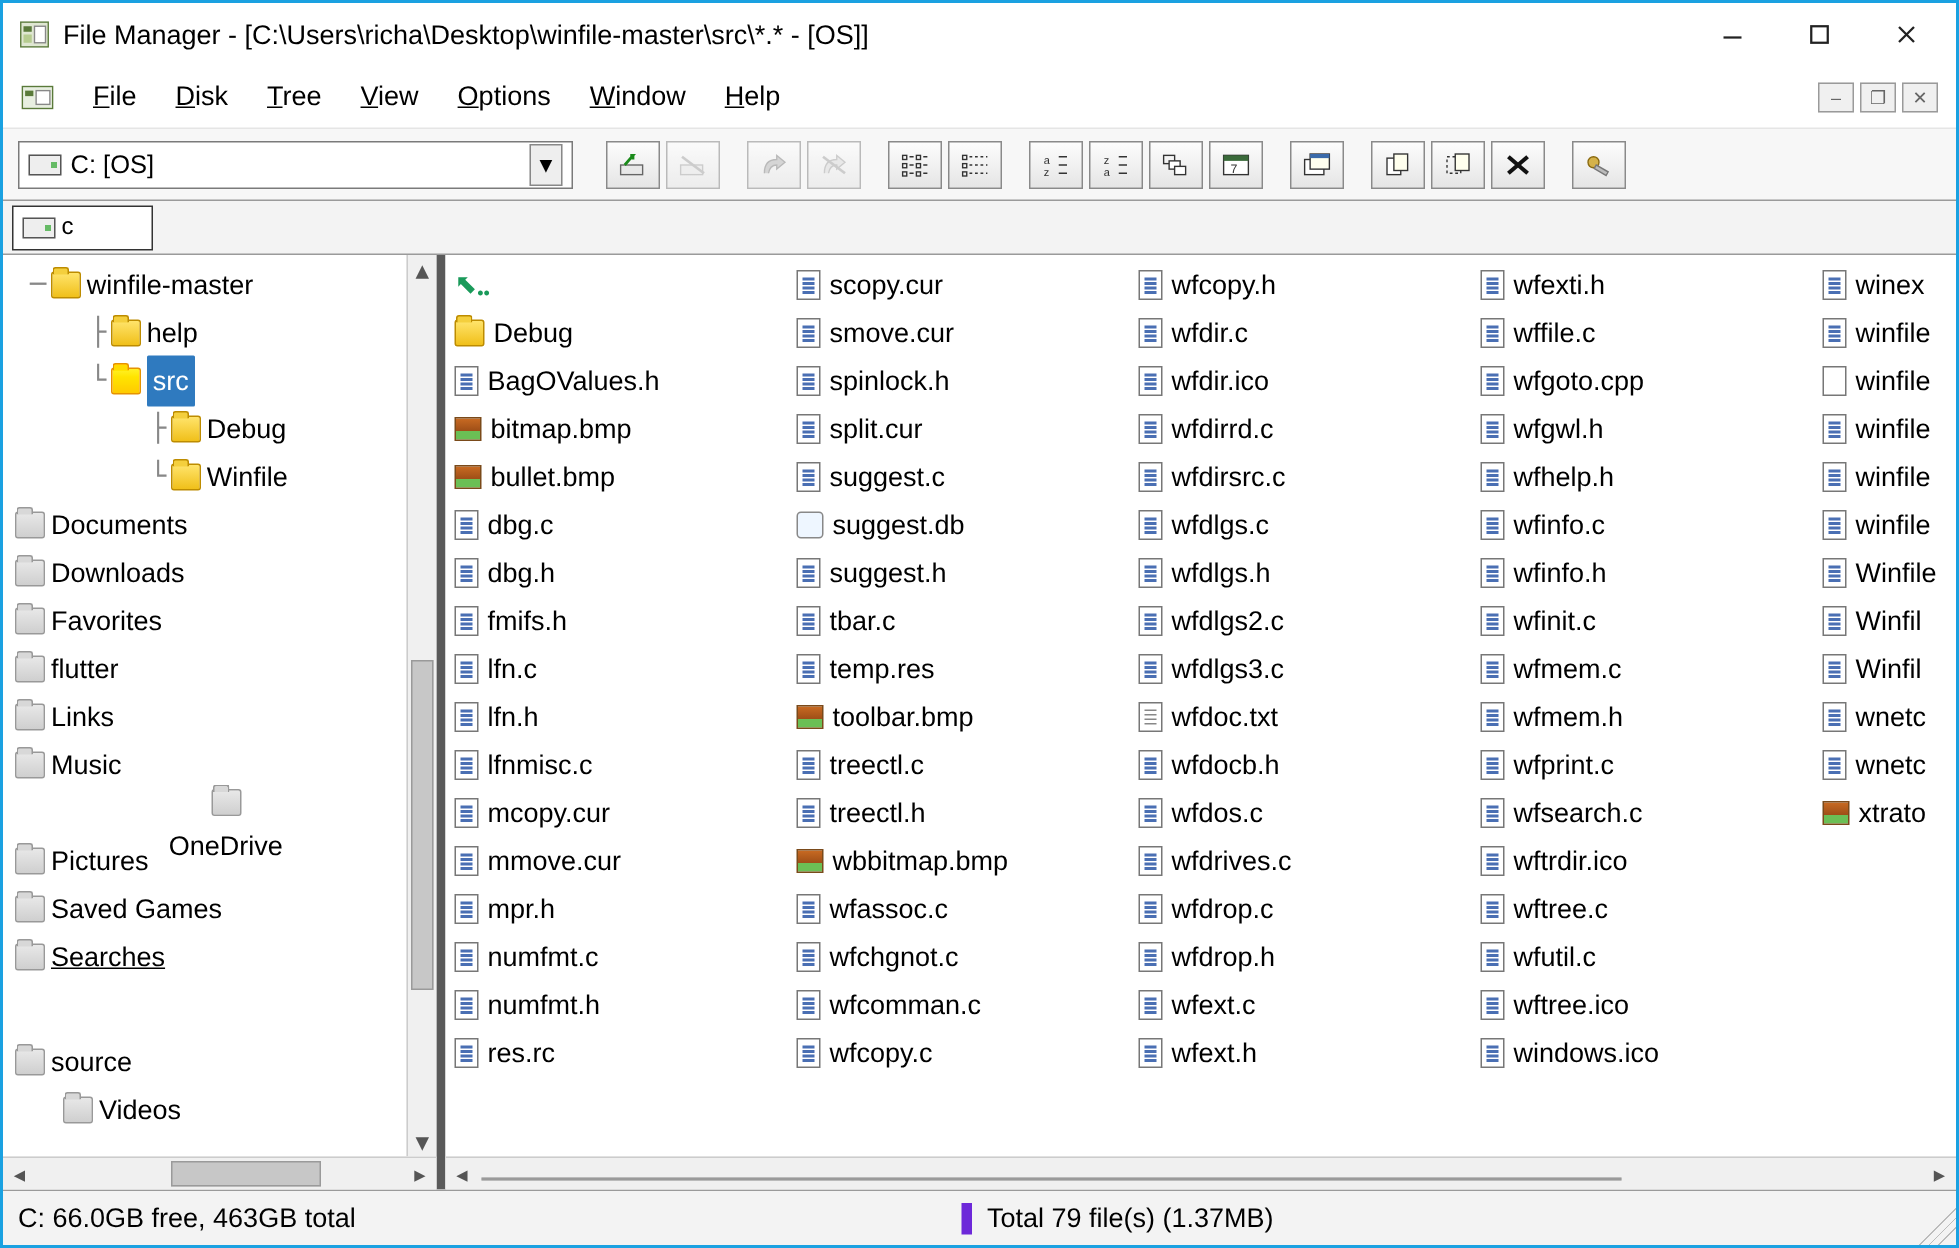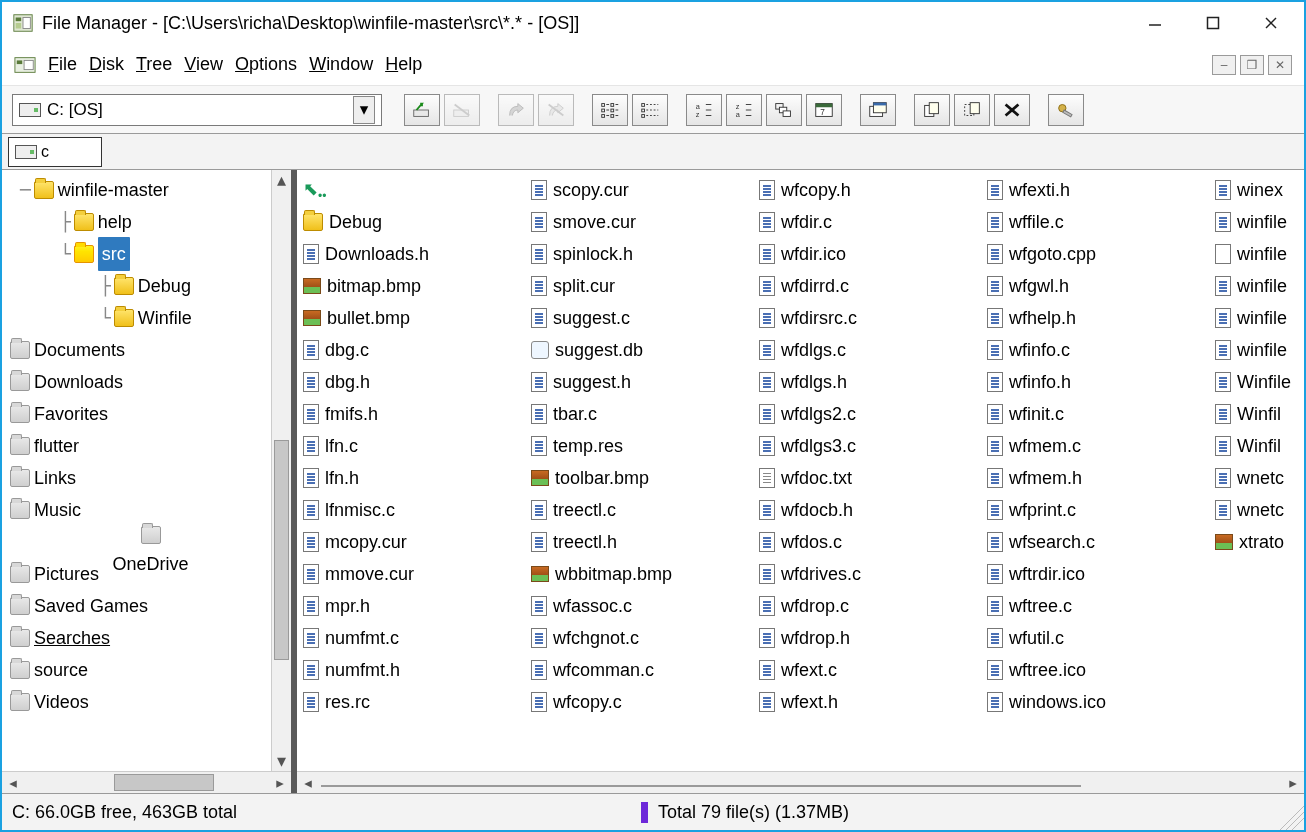--- a/index.html
+++ b/index.html
@@ -32,21 +32,21 @@
   }
   .titlebar-title { flex: 1; }
   .titlebar-btns { display: flex; gap: 24px; margin-right: 6px; }
   .titlebar-btns div { width: 34px; height:28px; display:flex; align-items:center; justify-content:center; font-size:18px; cursor:default;}
   
   .menubar {
     height: 42px;
     display: flex;
     align-items: center;
     padding: 0 12px;
-    gap: 12px;
+    gap: 26px;
     border-bottom: 1px solid #e5e5e5;
     font-size: 18px;
   }
   .menuicon { width:22px; height:20px; display:inline-block;}
   .menubar .item u { text-decoration: underline; }
   .mdi-btns { margin-left:auto; display:flex; gap:4px;}
   .mdi-btns div{
     width:24px;height:20px;border:1px solid #9a9a9a;background:#f0f0f0;
     display:flex;align-items:center;justify-content:center;font-size:12px;color:#666;
   }
@@ -458,25 +458,25 @@
           <span>Pictures</span>
         </div>
         <div class="row" style="padding-left: 0px;">
           <span class="ic ic-folder-closed"></span> 
           <span>Saved Games</span>
         </div>
         <div class="row" style="padding-left: 0px; text-decoration: underline;">
           <span class="ic ic-folder-closed"></span> 
           <span>Searches</span>
         </div>
-        <div class="row" style="padding-left: 0px;">
+        <div class="row" style="padding-left: 0px; margin-top: 38px;">
           <span class="ic ic-folder-closed"></span> 
           <span>source</span>
         </div>
-        <div class="row" style="padding-left: 0px;">
+        <div class="row" style="padding-left: 0px; margin-left: 32px;">
           <span class="ic ic-folder-closed"></span> 
           <span>Videos</span>
         </div>
         <div class="tree-scroll-v">
         <div class="arrow" style="top:0">▴</div>
         <div class="thumb"></div>
         <div class="arrow" style="bottom:0">▾</div>
       </div>
     </div>
     <div class="tree-scroll-h">
@@ -493,21 +493,21 @@
         <div class="file-col" style="width: 228px;">
           <div class="fitem">
             <span style="color:#1a9a5a;font-size:18px">⬉<sub style="font-size:12px">••</sub></span>
           </div>
           <div class="fitem">
             <span class="ic ic-folder"></span>
             <span>Debug</span>
           </div>
           <div class="fitem">
             <span class="ic ic-doc"></span>
-            <span>Downloads.h</span>
+            <span>BagOValues.h</span>
           </div>
           <div class="fitem">
             <span class="ic ic-bmp"></span>
             <span>bitmap.bmp</span>
           </div>
           <div class="fitem">
             <span class="ic ic-bmp"></span>
             <span>bullet.bmp</span>
           </div>
           <div class="fitem">

